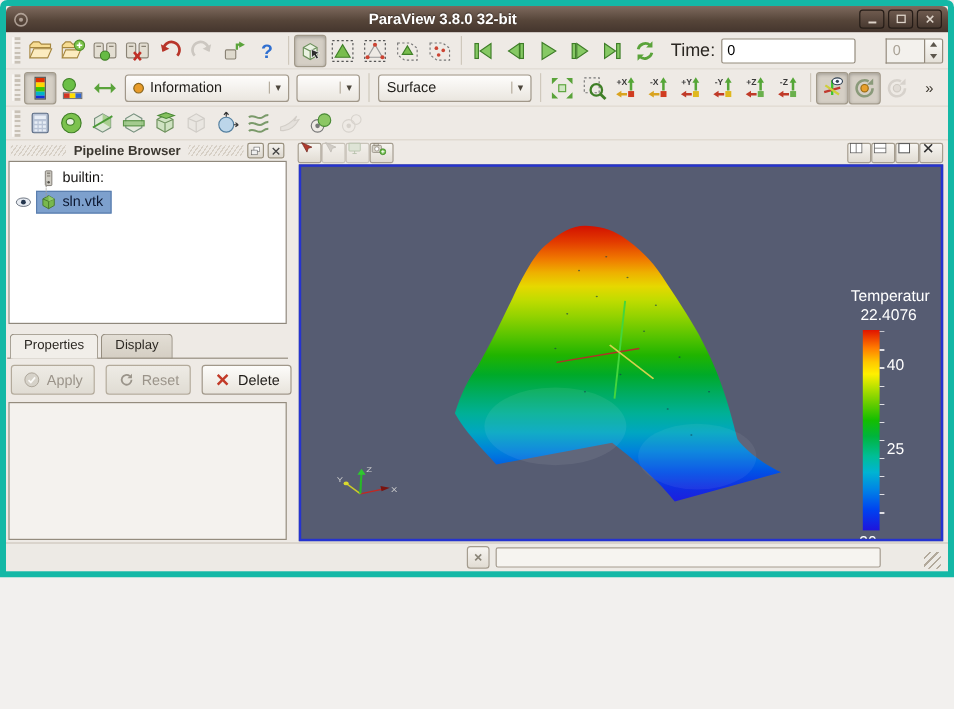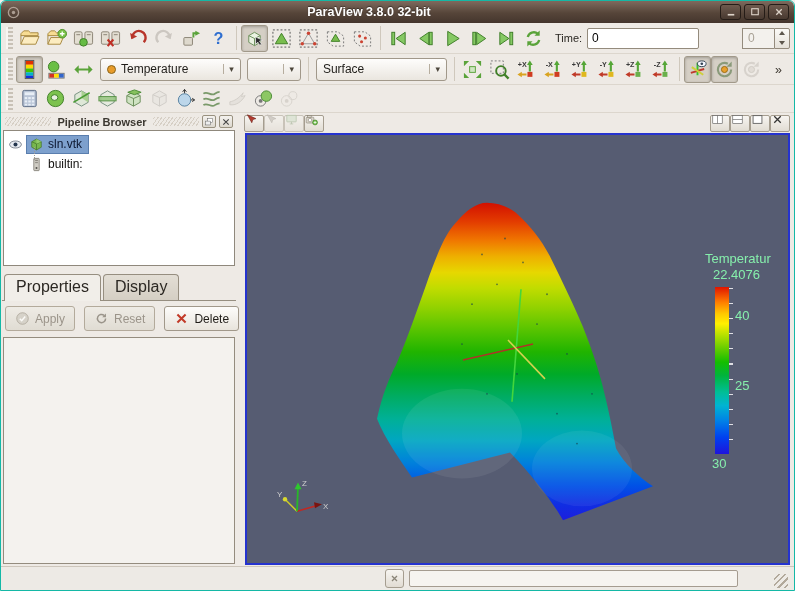--- a/index.html
+++ b/index.html
@@ -1,22 +1,22 @@
 <!DOCTYPE html>
 <html><head>
 <meta charset="utf-8">
 <style>
   *{margin:0;padding:0;box-sizing:border-box}
   html,body{width:795px;height:591px;overflow:hidden}
   body{font-family:"Liberation Sans",sans-serif;font-size:12px;color:#1c1a17;background:#f2f0ee}
   svg{display:block}
   svg text{font-family:"Liberation Sans",sans-serif}
 
-  .window{width:795px;height:591px;display:flex;flex-direction:column;overflow:hidden;
-    border:1px solid #14b8a6;border-radius:6px 6px 0 0;background:#eeeae5}
+  .window{width:795px;height:481px;display:flex;flex-direction:column;overflow:hidden;
+    border:5px solid #14b8a6;border-radius:6px 6px 0 0;background:#eeeae5}
 
   
   .titlebar{height:22px;flex:0 0 22px;display:flex;align-items:center;padding:0 5px;
     background:linear-gradient(#7e6a5e,#564539 55%,#44352d);border-radius:5px 5px 0 0}
   .win-logo{width:15px;height:15px;opacity:.75}
   .title{flex:1;text-align:center;color:#fff;font-weight:bold;font-size:12.5px;text-shadow:0 -1px 1px rgba(0,0,0,.45)}
   .wbtn{width:21px;height:16px;margin-left:3px;border:1px solid #251c17;border-radius:3px;
     background:linear-gradient(#6e5a4e,#483930);display:flex;align-items:center;justify-content:center}
   .wbtn svg{width:12px;height:12px}
 
@@ -31,21 +31,21 @@
   .tgroup{display:flex;align-items:center}
   .tsep{width:1px;height:24px;background:#cfc8bc;margin:0 4px}
   .tbtn{width:27px;height:27px;border:1px solid transparent;border-radius:3px;
     display:flex;align-items:center;justify-content:center;flex:0 0 27px}
   .tb3 .tbtn{width:26px;height:25px;flex-basis:26px}
   .tbtn.pressed{background:#d5cfc5;border-color:#a1998a;box-shadow:inset 0 1px 3px rgba(0,0,0,.25)}
   .tbtn.disabled{opacity:.4}
   .ticon{width:21px;height:21px;display:block}
   .ticon svg{width:100%;height:100%}
 
-  .time-label{font-size:11px;margin:0 5px 0 8px;color:#2a2722}
+  .time-label{font-size:15px;margin:0 5px 0 8px;color:#2a2722}
   .time-input{width:112px;height:21px;border:1px solid #948b7d;border-radius:2px;background:#fff;
     padding:0 4px;font:12px "Liberation Sans",sans-serif}
   .spin{display:flex;height:21px;margin-left:auto;margin-right:2px}
   .spin-val{width:32px;height:21px;border:1px solid #948b7d;border-right:none;background:#f3f1ed;
     color:#a9a296;font-size:12px;display:flex;align-items:center;padding-left:5px}
   .spin-btns{width:16px;display:flex;flex-direction:column;border:1px solid #948b7d;
     background:linear-gradient(#fbfaf7,#e5e1d9);border-radius:0 2px 2px 0}
   .spin-btns span{flex:1;display:flex;align-items:center;justify-content:center}
   .arr-up{width:0;height:0;border-left:3px solid transparent;border-right:3px solid transparent;border-bottom:4px solid #5c564c}
   .arr-dn{width:0;height:0;border-left:3px solid transparent;border-right:3px solid transparent;border-top:4px solid #5c564c}
@@ -77,21 +77,21 @@
   .eye{width:17px;height:13px}
   .titem{display:flex;align-items:center;gap:4px;height:19px;padding:0 6px 0 2px;border:1px solid transparent}
   .titem.selected{background:#7da0cd;border-color:#5a7eae}
   .tlabel{font-size:12px;color:#141210}
   .titem.selected .tlabel{color:#0c1730}
   .hsplit{height:5px;flex:0 0 5px}
 
   .inspector{flex:1;display:flex;flex-direction:column;min-height:0}
   .tabs{display:flex;padding:3px 3px 0;gap:2px;position:relative}
   .tab{padding:3px 11px 4px;border:1px solid #968e80;border-bottom:none;border-radius:4px 4px 0 0;
-    background:linear-gradient(#e3ded5,#d4cec3);font-size:16px;color:#2c2823;position:relative;z-index:0}
+    background:linear-gradient(#e3ded5,#d4cec3);font-size:11px;color:#2c2823;position:relative;z-index:0}
   .tab.active{background:#f1eee9;z-index:2;padding-bottom:5px}
   .tabline{height:1px;background:#968e80;margin:-1px 1px 0;position:relative;z-index:1}
   .btnrow{display:flex;align-items:center;gap:9px;padding:5px 4px 4px}
   .pbtn{height:25px;border:1px solid #a1988a;border-radius:3px;padding:0 9px;display:flex;align-items:center;gap:5px;
     background:linear-gradient(#fdfcfa,#e8e4dc);font-size:12px;color:#1f1c18}
   .pbtn svg{width:15px;height:15px}
   .pbtn.disabled{color:#9b948a;background:linear-gradient(#eeebe5,#e0dcd3);border-color:#b3aa9b}
   .help-btn{width:27px;justify-content:center;font-weight:bold;color:#2e6fd2;font-size:14px;padding:0}
   .inspector-body{flex:1;margin:2px 2px 2px;border:1px solid #948c7e;background:#f4f2ee}
 
@@ -99,21 +99,21 @@
   .render{flex:1;display:flex;flex-direction:column;min-width:0}
   .vheader{height:20px;flex:0 0 20px;display:flex;align-items:center;gap:2px;padding:1px 4px 1px 3px}
   .vbtn{width:20px;height:17px;border:1px solid #a59d8f;border-radius:2px;
     background:linear-gradient(#f7f5f1,#e1dcd3);display:flex;align-items:center;justify-content:center}
   .vbtn.disabled{opacity:.5}
   .vbtn svg{width:13px;height:13px}
   .vspacer{flex:1}
   .viewport{flex:1;margin:0 4px 1px 4px;border:2px solid #2533cf;background:#565c72;position:relative;overflow:hidden}
   .scene-svg{position:absolute;inset:0;width:100%;height:100%}
 
-  .legend{position:absolute;left:456px;top:116px;width:85px;height:235px;color:#86efac;font-size:13px}
+  .legend{position:absolute;left:456px;top:100px;width:85px;height:235px;color:#ffffff;font-size:13px}
   .legend-title{margin-left:2px;white-space:nowrap;overflow:hidden}
   .legend-max{margin-left:10px;margin-top:1px;white-space:nowrap}
   .legend-bar{position:absolute;left:12px;top:36px;width:14px;height:167px;
     background:linear-gradient(to bottom,#e01400 0%,#ff7c00 9%,#ffc800 16%,#fff000 22%,#b4e000 29%,
       #64cc00 37%,#14be00 45%,#00b43c 53%,#00be96 63%,#00b4d2 71%,#0082e6 80%,#0041f0 90%,#1e14dc 100%)}
   .legend-ticks{position:absolute;left:26px;top:37px;width:4px;height:166px;
     background:repeating-linear-gradient(to bottom,#dfdfe4 0 1px,transparent 1px 15.1px)}
   .legend-lab{position:absolute;white-space:nowrap}
   .lab-22{left:32px;top:57px}
   .lab-21{left:32px;top:127px}
@@ -376,21 +376,21 @@
             <svg viewBox="0 0 22 22">
               <path d="M2 11h18" stroke="#999" stroke-dasharray="2 2"></path>
               <path d="M4 11h14" stroke="#5aa33a" stroke-width="2"></path>
               <path d="M6 6.5L1.5 11 6 15.5zM16 6.5L20.5 11 16 15.5z" fill="#5aa33a"></path>
             </svg>
           </span>
         </div>
       </span>
     <span class="combo combo-var">
       <span class="point-dot"></span>
-      <span class="clabel">Temperature</span>
+      <span class="clabel">Information</span>
       <span class="carrow">▾</span>
     </span>
     <span class="combo combo-comp">
       <span class="clabel"></span>
       <span class="carrow">▾</span>
     </span>
     <span class="tsep"></span>
     <span class="combo combo-rep">
       <span class="clabel">Surface</span>
       <span class="carrow">▾</span>
@@ -649,51 +649,51 @@
           </span>
         <span class="dock-btn">
             <svg viewBox="0 0 22 22">
               <path d="M5 5l12 12M17 5L5 17" stroke="#444" stroke-width="2.4"></path>
             </svg>
           </span>
       </div>
 
       <div class="tree">
         <div class="tree-row">
-          <span class="eye-col">
-            <span class="tico eye">
-                <svg viewBox="0 0 22 22">
-                  <ellipse cx="11" cy="11" rx="10" ry="6" fill="#e8ecf2" stroke="#3a4454"></ellipse>
-                  <circle cx="11" cy="11" r="3.4" fill="#24364e"></circle>
-                </svg>
-              </span>
-          </span>
-          <span class="titem selected">
-            <span class="tico">
-                <svg viewBox="0 0 22 22">
-                  <path d="M4 7l7-4 7 4v8l-7 4-7-4z" fill="#78b84e" stroke="#406e28"></path>
-                  <path d="M4 7l7 3 7-3M11 10v9" fill="none" stroke="#406e28"></path>
-                  <path d="M11 3l7 4-7 3z" fill="#93cc6a"></path>
-                </svg>
-              </span>
-            <span class="tlabel">sln.vtk</span>
-          </span>
-        </div>
-        <div class="tree-row">
           <span class="eye-col"></span>
           <span class="titem">
             <span class="tico">
                 <svg viewBox="0 0 22 22">
                   <rect x="7" y="2" width="8" height="18" rx="1" fill="#cfccc4" stroke="#6e6a62"></rect>
                   <rect x="9" y="4" width="4" height="2" fill="#8a867e"></rect>
                   <rect x="9" y="7.5" width="4" height="1.5" fill="#8a867e"></rect>
                   <circle cx="11" cy="16" r="1.5" fill="#55524c"></circle>
                 </svg>
               </span>
             <span class="tlabel">builtin:</span>
+          </span>
+        </div>
+        <div class="tree-row">
+          <span class="eye-col">
+            <span class="tico eye">
+                <svg viewBox="0 0 22 22">
+                  <ellipse cx="11" cy="11" rx="10" ry="6" fill="#e8ecf2" stroke="#3a4454"></ellipse>
+                  <circle cx="11" cy="11" r="3.4" fill="#24364e"></circle>
+                </svg>
+              </span>
+          </span>
+          <span class="titem selected">
+            <span class="tico">
+                <svg viewBox="0 0 22 22">
+                  <path d="M4 7l7-4 7 4v8l-7 4-7-4z" fill="#78b84e" stroke="#406e28"></path>
+                  <path d="M4 7l7 3 7-3M11 10v9" fill="none" stroke="#406e28"></path>
+                  <path d="M11 3l7 4-7 3z" fill="#93cc6a"></path>
+                </svg>
+              </span>
+            <span class="tlabel">sln.vtk</span>
           </span>
         </div>
       </div>
 
       <div class="hsplit"></div>
 
       <div class="inspector">
         <div class="tabs">
           <span class="tab active">Properties</span>
           <span class="tab">Display</span>

